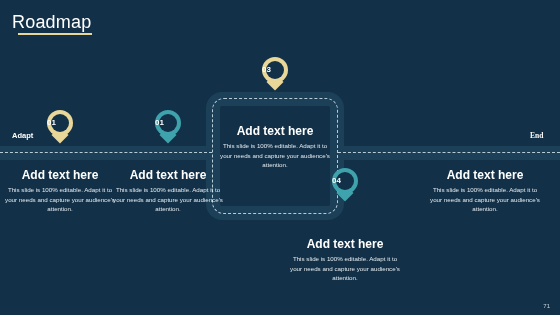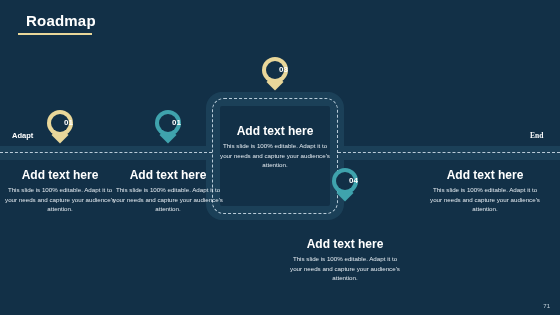--- a/index.html
+++ b/index.html
@@ -10,24 +10,24 @@
   .slide {
     position: relative;
     width: 560px;
     height: 315px;
     background: #123047;
     overflow: hidden;
     font-family: "Liberation Sans", sans-serif;
   }
   .title {
     position: absolute;
-    left: 26px;
+    left: 12px;
     top: 12px;
-    font-size: 15px;
-    font-weight: bold;
+    font-size: 18px;
+    font-weight: normal;
     color: #ffffff;
     letter-spacing: 0.2px;
   }
   .title-rule {
     position: absolute;
     left: 18px;
     top: 33px;
     width: 74px;
     height: 2px;
     background: #e9d79a;
@@ -129,21 +129,21 @@
     background: #123047;
     z-index: 2;
   }
   .pin .num {
     position: absolute;
     left: 0;
     top: 0;
     width: 26px;
     height: 26px;
     line-height: 26px;
-    text-align: right;
+    text-align: left;
     font-size: 8px;
     font-weight: bold;
     color: #ffffff;
     z-index: 3;
   }
 
   
   .block {
     position: absolute;
     width: 112px;

